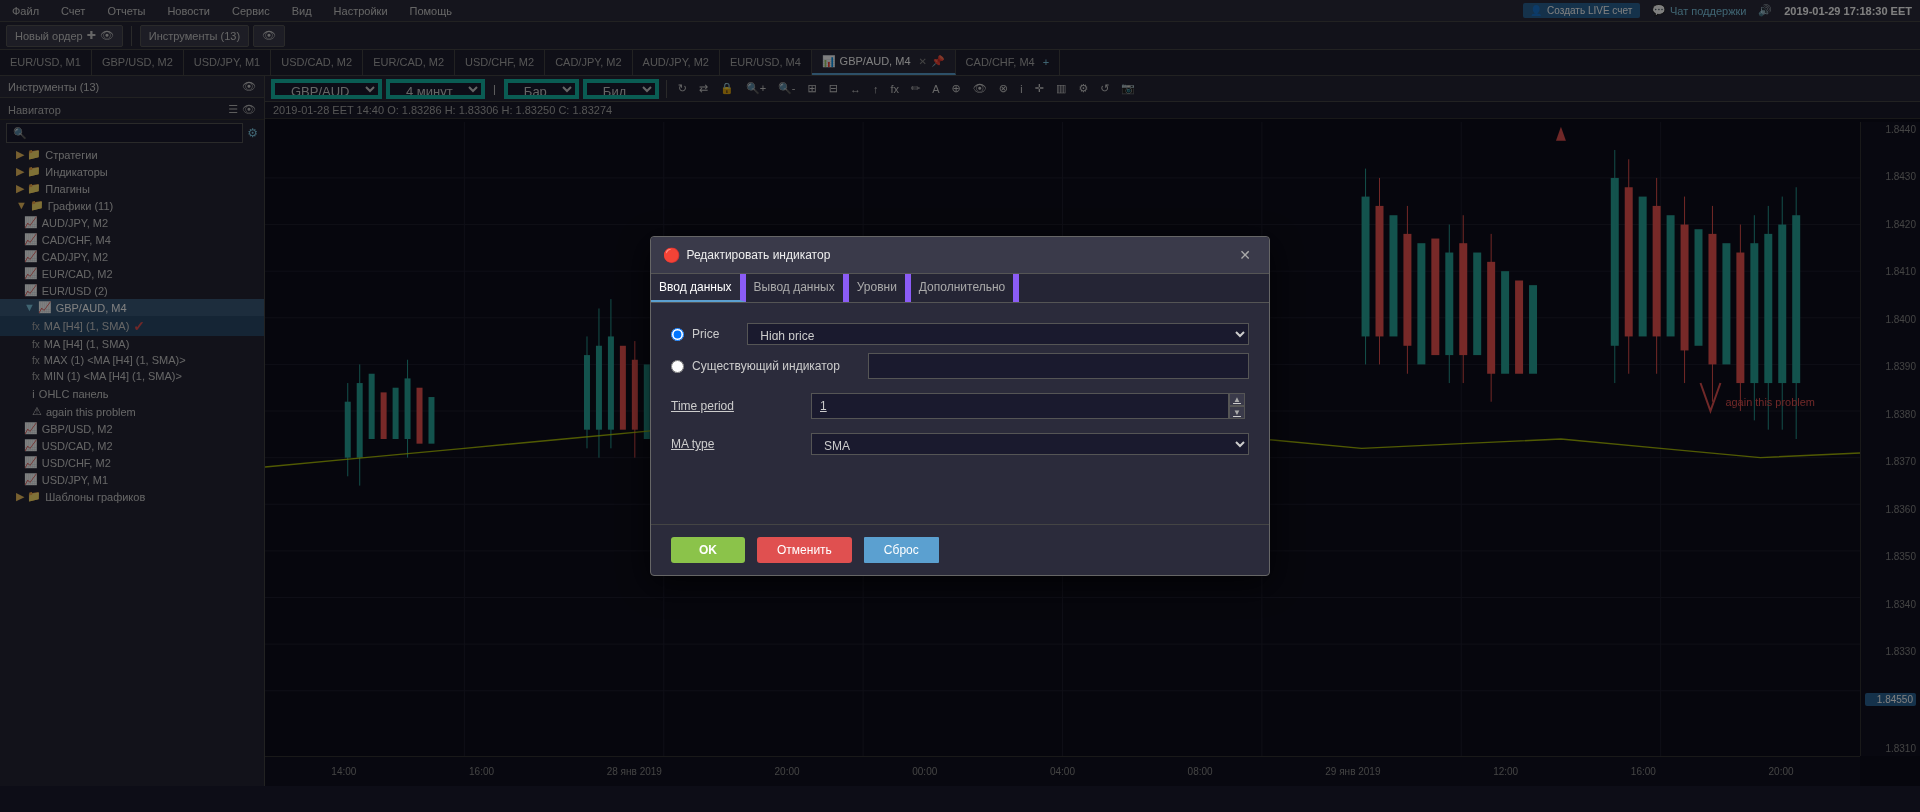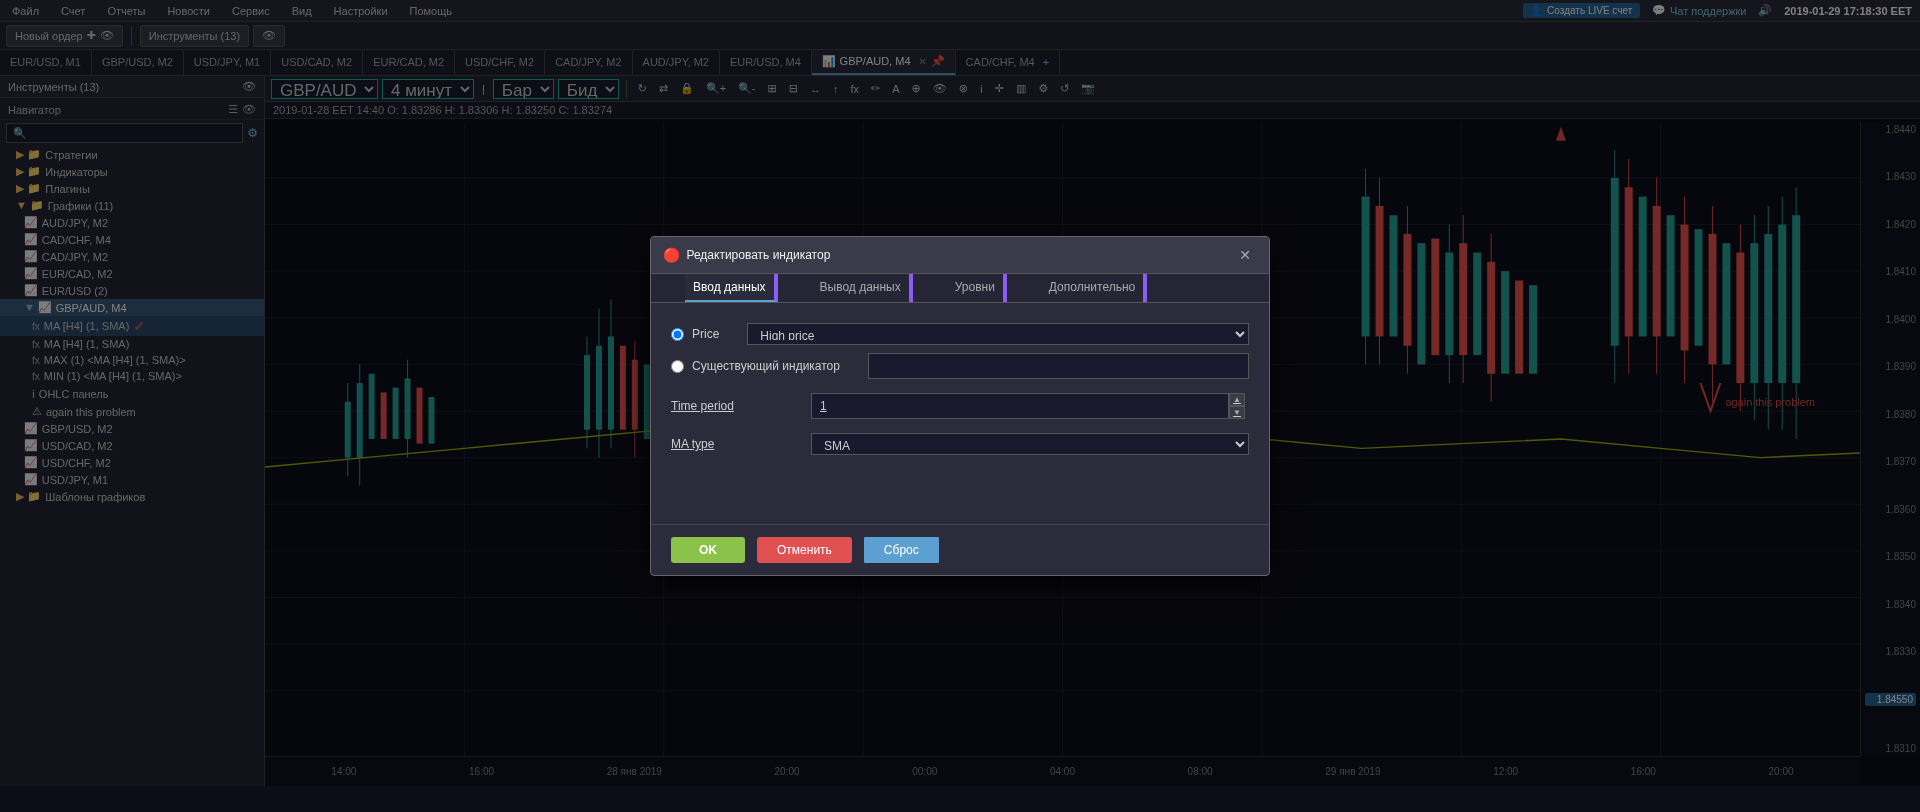--- a/index.html
+++ b/index.html
@@ -200,25 +200,25 @@
       background: #252535;
       height: 26px;
       display: flex;
       align-items: center;
       padding: 0 6px;
       border-bottom: 1px solid #444;
       gap: 4px;
     }
     .ct-select {
       background: #1a1a2e;
-      border: 1px solid #14b8a6;
-      color: #ccc;
-      font-size: 17px;
+      border: 4px solid #14b8a6;
+      color: #ccc;
+      font-size: 13px;
       height: 20px;
-      padding: 0 4px;
+      padding: 0 12px;
       cursor: pointer;
     }
     .ct-btn {
       color: #ccc;
       font-size: 11px;
       cursor: pointer;
       padding: 2px 4px;
     }
     .ct-sep { width: 1px; height: 18px; background: #555; margin: 0 3px; }
 
@@ -344,22 +344,21 @@
     .modal-tabs {
       display: flex;
       border-bottom: 1px solid #555;
       background: #252535;
     }
     .modal-tab {
       padding: 6px 8px;
       font-size: 12px;
       color: #aaa;
       cursor: pointer;
-      border-right: 4px solid #8b5cf6;
-      margin-left: 34px;
+      border-right: 6px solid #8b5cf6;
     }
     .modal-tab.active {
       background: #2b2b3b;
       color: #fff;
       border-bottom: 2px solid #5ba0d0;
     }
     .modal-body {
       padding: 20px;
       flex: 1;
     }

